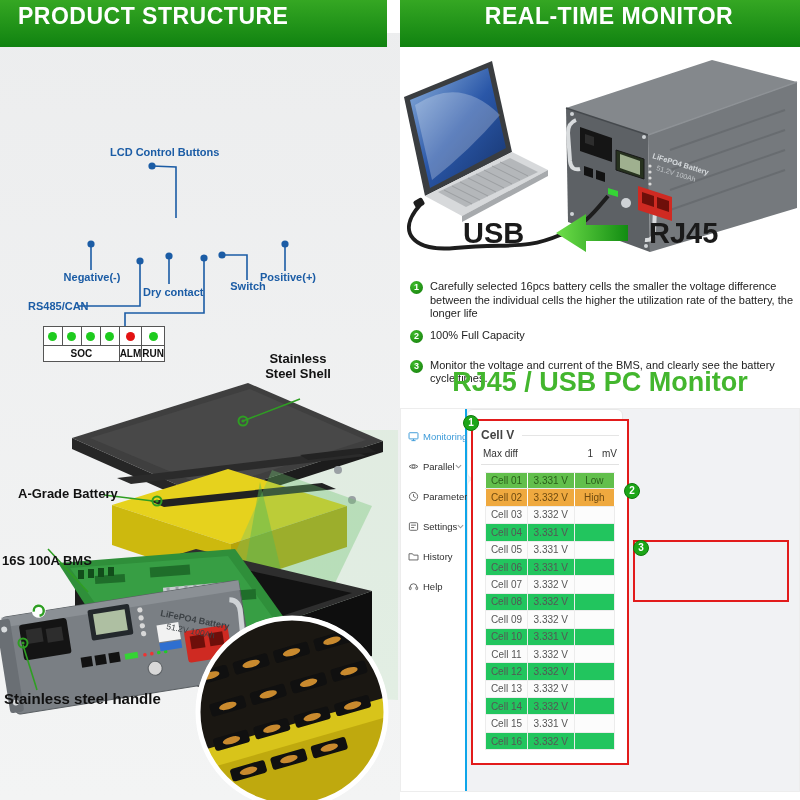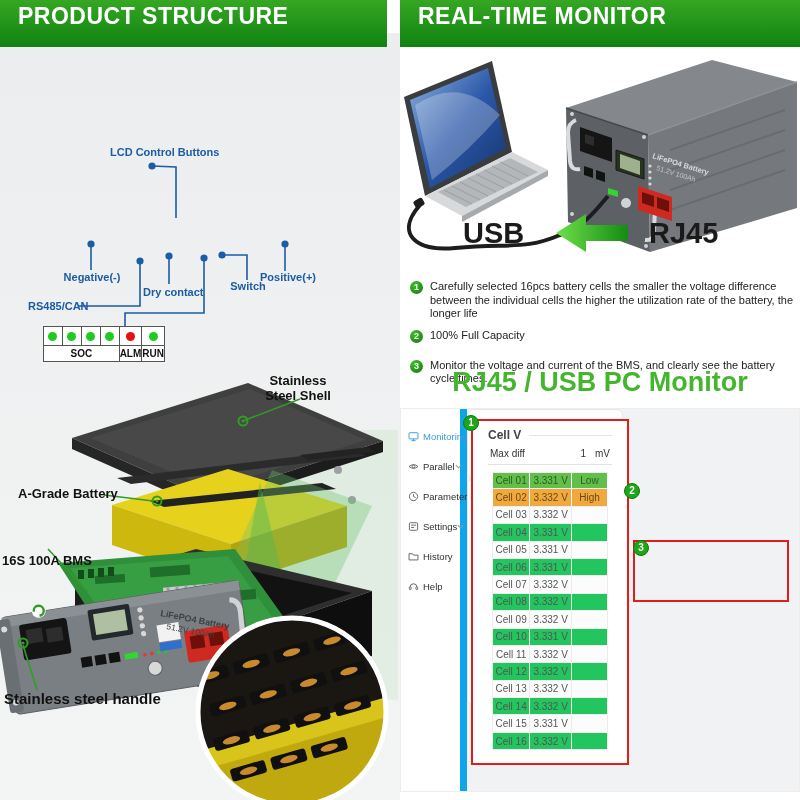--- a/index.html
+++ b/index.html
@@ -17,21 +17,21 @@
   .abs{position:absolute;}
 
   
   .col-left{left:0;top:0;width:400px;height:800px;background:linear-gradient(#ecedee,#f3f4f4);}
   .col-right{left:400px;top:0;width:400px;height:800px;background:#fff;}
 
   
   .banner{height:47px;background:linear-gradient(180deg,var(--banner-top),var(--banner-bottom));color:#fff;font-weight:700;font-size:23px;line-height:33px;padding-left:18px;letter-spacing:.5px;white-space:nowrap;}
   .banner-left{left:0;top:0;width:387px;}
   .banner-gap{left:387px;top:0;width:13px;height:33px;background:#fff;}
-  .banner-right{left:400px;top:0;width:400px;}
+  .banner-right{left:400px;top:0;width:400px;text-align:center;}
 
   
   .blue-label{color:var(--blue-callout);font-weight:700;font-size:11px;text-align:center;white-space:nowrap;}
   .black-label{color:#111;font-weight:700;font-size:13px;white-space:nowrap;}
 
   
   .led-box{left:43px;top:326px;width:122px;border:1.5px solid #555;background:#fff;border-collapse:collapse;}
   .led-box td{border:1px solid #555;text-align:center;}
   .led-box .dcell{width:20px;height:19px;}
   .led-dot{display:inline-block;width:9px;height:9px;border-radius:50%;vertical-align:middle;}
@@ -47,36 +47,36 @@
   .bullet + .bullet{margin-top:8px;}
   .bullet .num{flex:0 0 13px;width:13px;height:13px;border-radius:50%;background:radial-gradient(circle at 35% 30%,#3fbc2c,#127a0a);color:#fff;font-size:9px;font-weight:700;text-align:center;line-height:13px;margin-right:7px;margin-top:1px;}
   .bullet .txt{font-size:11px;line-height:13.5px;color:#222;}
   .b-gap{height:9px;}
 
   .usb-label,.rj45-label{font-size:29px;font-weight:800;color:#1a1a1a;}
   .monitor-title{left:400px;top:367px;width:400px;text-align:center;font-size:27px;font-weight:800;color:#43b62e;}
 
   
   .app{left:400px;top:408px;width:400px;height:384px;display:flex;border:1px solid #ededed;background:#fff;}
-  .sidebar{width:66px;background:#fff;border-right:7px solid #0ea5e9;padding-top:12px;}
+  .sidebar{width:66px;background:#fff;border-right:2px solid #0ea5e9;padding-top:12px;}
   .side-item{display:flex;align-items:center;height:30px;padding-left:7px;font-size:9.5px;color:#2f2f2f;cursor:pointer;}
   .side-item .s-icon{width:11px;height:11px;margin-right:4px;color:#666;display:inline-flex;}
   .side-item.active{color:var(--sidebar-active);}
   .side-item.active .s-icon{color:var(--sidebar-active);}
   .side-item .chev{margin-left:auto;margin-right:4px;color:#999;display:inline-flex;}
   .main{flex:1;background:#f1f2f4;position:relative;}
 
   .redbox{border:2px solid var(--anno-red);background:#fff;position:absolute;}
   .anno{position:absolute;width:16px;height:16px;border-radius:50%;background:#1da618;border:1.5px solid #0f7a0c;color:#fff;font-size:10px;font-weight:700;text-align:center;line-height:13.5px;z-index:30;}
 
   .panel-title{display:flex;align-items:center;font-size:12px;font-weight:700;color:#444;}
   .panel-title .rule{flex:1;height:1px;background:#e5e5e5;margin-left:8px;}
 
   
-  .cellv{left:4px;top:10px;width:158px;height:346px;padding:7px 15px;z-index:10;}
+  .cellv{left:4px;top:10px;width:158px;height:346px;padding:7px 8px;z-index:10;}
   .maxdiff{display:flex;align-items:center;font-size:10px;color:#333;border-bottom:1px solid #e2e2e2;padding:6px 2px 5px 2px;}
   .maxdiff .lbl{flex:1;}
   .maxdiff .unit{margin-left:9px;}
   .cell-table{margin:7px 4px 0 4px;}
   .crow{display:flex;height:17.4px;background:#22c55e;border-bottom:1px solid #ececec;}
   .crow:nth-child(odd){background:#fcfcfc;}
   .ccell{font-size:10px;color:#555;display:flex;align-items:center;justify-content:center;border-right:1px solid #ececec;}
   .ccell:first-child{border-left:1px solid #ececec;width:33%;}
   .ccell:nth-child(2){width:36%;}
   .ccell:nth-child(3){width:31%;}
@@ -355,21 +355,21 @@
         <td class="dcell"><span class="led-dot green"></span></td>
       </tr>
   <tr>
         <td class="gcell" colspan="4">SOC</td>
         <td class="gcell" colspan="1">ALM</td>
         <td class="gcell" colspan="1">RUN</td>
       </tr>
 </tbody>
   </table>
 
-<div class="abs black-label" style="left:243px;top:373px;width:110px;text-align:center;">
+<div class="abs black-label" style="left:243px;top:351px;width:110px;text-align:center;">
   <div>Stainless</div>
   <div>Steel Shell</div>
 </div>
 <div class="abs black-label" style="left:18px;top:486px;">A-Grade Battery</div>
 <div class="abs black-label" style="left:2px;top:553px;">16S 100A BMS</div>
 <div class="abs black-label" style="left:4px;top:690px;font-size:15px;">Stainless steel handle</div>
 
 <svg class="abs" style="left:400px;top:0;" width="400" height="280" viewBox="0 0 400 280">
   <defs>
     <linearGradient id="screenGrad" x1="0" y1="0" x2="1" y2="1">

